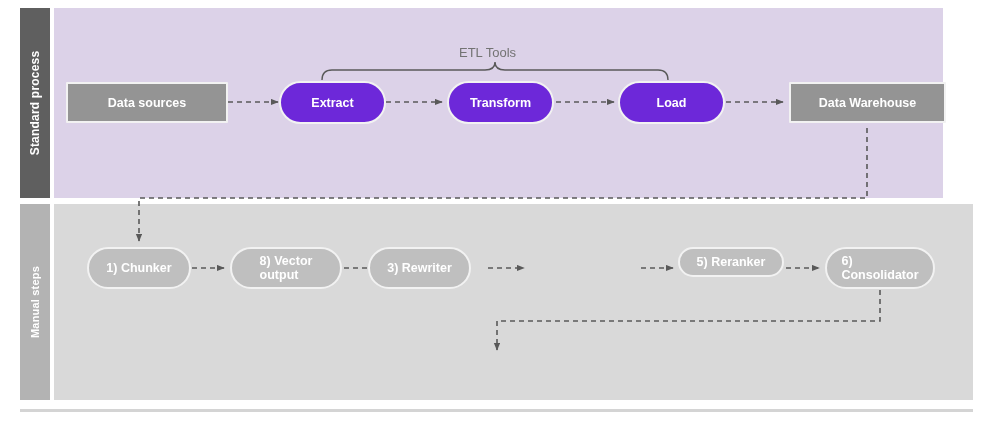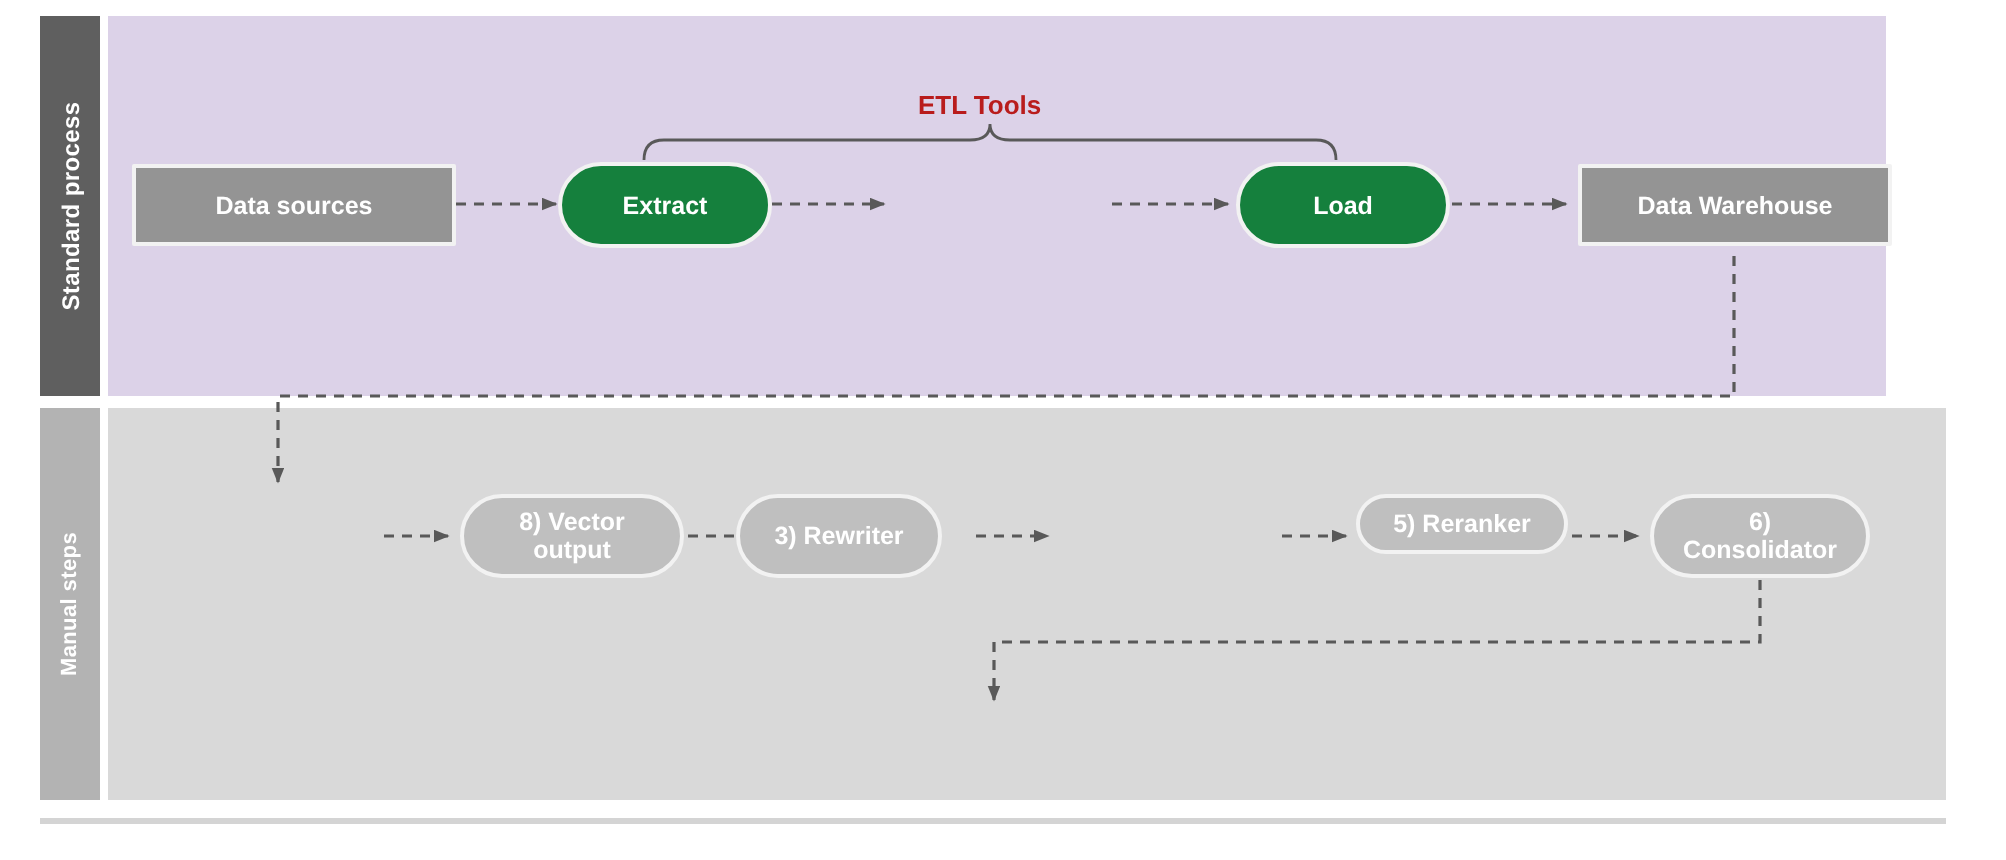--- a/index.html
+++ b/index.html
@@ -75,37 +75,37 @@
     width: 953px;
     height: 3px;
     background: #D4D4D4;
   }
   
   .node {
     position: absolute;
     display: flex;
     align-items: center;
     justify-content: center;
-    text-align: center;
+    text-align: left;
     color: #ffffff;
     font-weight: bold;
     font-size: 12.5px;
     line-height: 14px;
     box-sizing: border-box;
     border: 2px solid #F2F2F2;
   }
   .node.rect {
     border-radius: 1px;
   }
   .node.pill {
     border-radius: 999px;
   }
   .fill-gray-dark { background: #949494; }
   .fill-gray-mid  { background: #BFBFBF; }
-  .fill-pink      { background: #15803d; }
+  .fill-pink      { background: #6d28d9; }
   .fill-yellow    { background: #FCD968; }
 
   
   #wires {
     position: absolute;
     left: 0;
     top: 0;
     width: 1003px;
     height: 430px;
     pointer-events: none;
@@ -119,22 +119,22 @@
   .brace {
     fill: none;
     stroke: #595959;
     stroke-width: 1.4;
   }
   .arrowhead { fill: #595959; }
 
   
   .brace-label {
     position: absolute;
-    color: #b91c1c;
-    font-weight: bold;
+    color: #737373;
+    font-weight: normal;
     font-size: 13px;
     white-space: nowrap;
   }
 </style>
 </head>
 <body>
 
 <div id="canvas">
 
   <div class="band band-top"></div>
@@ -175,29 +175,35 @@
   <div class="brace-label" style="left:459px; top:45px;">ETL Tools</div>
 
   <div class="node rect fill-gray-dark" style="left:66px; top:82px; width:162px; height:41px;">
     <span>Data sources</span>
   </div>
 
   <div class="node pill fill-pink" style="left:279px; top:81px; width:107px; height:43px;">
     <span>Extract</span>
   </div>
 
+  <div class="node pill fill-pink" style="left:447px; top:81px; width:107px; height:43px;">
+    <span>Transform</span>
+  </div>
 
   <div class="node rect fill-gray-dark" style="left:789px; top:82px; width:157px; height:41px;">
     <span>Data Warehouse</span>
   </div>
 
   <div class="node pill fill-pink" style="left:618px; top:81px; width:107px; height:43px;">
     <span>Load</span>
   </div>
 
+  <div class="node pill fill-gray-mid" style="left:87px; top:247px; width:104px; height:42px;">
+    <span>1) Chunker</span>
+  </div>
 
   <div class="node pill fill-gray-mid" style="left:230px; top:247px; width:112px; height:42px;">
     <span>
       <span>8) Vector</span><br>
       <span>output</span>
     </span>
   </div>
 
   <div class="node pill fill-gray-mid" style="left:368px; top:247px; width:103px; height:42px;">
     <span>3) Rewriter</span>

